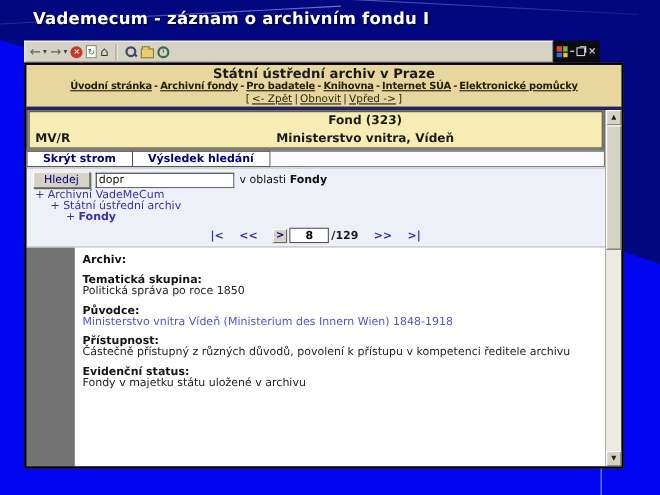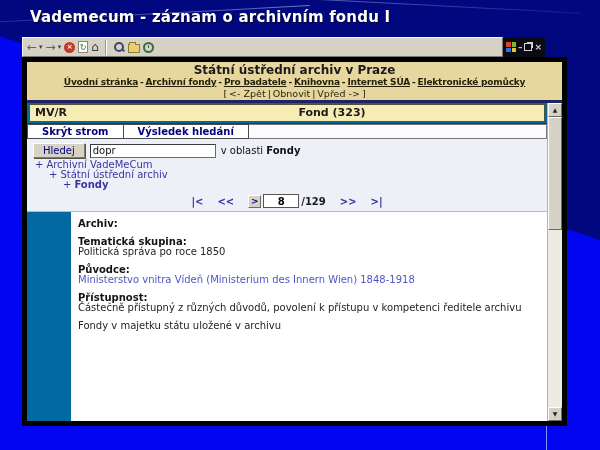--- a/index.html
+++ b/index.html
@@ -49,31 +49,31 @@
   .brand-strip{width:42px;background:#0b0b14;display:flex;align-items:center;
                justify-content:space-between;padding:0 3px;box-sizing:border-box;}
   .flag{width:10px;height:10px;display:grid;grid-template-columns:1fr 1fr;
         grid-template-rows:1fr 1fr;gap:1px;}
   .flag span{display:block;}
   .fl-r{background:#e04328;} .fl-g{background:#7cba28;}
   .fl-b{background:#2a6fe0;} .fl-y{background:#e8c52a;}
   .wbtn{color:#d2d2d2;font-size:9px;line-height:9px;font-weight:bold;}
   .wbtn-restore{width:6px;height:6px;border:1px solid #d2d2d2;box-shadow:2px -2px 0 -1px #d2d2d2;}
 
-  .page{flex:1;background:#0369a1;border:5px solid #000000;box-sizing:border-box;
+  .page{flex:1;background:#737373;border:2px solid #000000;box-sizing:border-box;
         display:flex;flex-direction:column;overflow:hidden;justify-content:flex-end;}
 
   
   .site-header{background:#e7d79f;text-align:center;padding:2px 2px 1px;flex:none;}
   .sh-title{font-size:12px;font-weight:bold;color:#1b1b1b;line-height:13px;}
   .sh-links{font-size:9px;font-weight:bold;line-height:11px;color:#221f08;letter-spacing:-.2px;}
   .sh-links a{color:#221f08;text-decoration:underline;}
   .sh-sep{margin:0 2px;}
   .sh-hist{font-size:9.5px;line-height:11px;color:#221f08;}
-  .sh-hist a{color:#221f08;}
+  .sh-hist a{color:#221f08;text-decoration:underline;}
   .sh-hist span{margin:0 2px;}
   .navy-bar{height:3px;background:#1e2366;flex:none;}
 
   .content-row{flex:1;display:flex;overflow:hidden;}
   .main-col{flex:1;display:flex;flex-direction:column;overflow:hidden;}
 
   
   .fond-box{margin:1px 2px;border:1px solid #55503a;background:#f7edb4;
             display:flex;padding:1px 5px 2px;font-weight:bold;color:#1b1b1b;flex:none;}
   .fond-code{width:90px;font-size:11px;align-self:flex-end;}
@@ -186,20 +186,21 @@
       </div>
       <div class="navy-bar"></div>
 
       <div class="content-row">
         <div class="main-col">
 
           <div class="fond-box">
             <div class="fond-code">MV/R</div>
             <div class="fond-mid">
               <div class="fond-type">Fond (323)</div>
+              <div class="fond-name">Ministerstvo vnitra, Vídeň</div>
             </div>
           </div>
 
           <div class="tab-row">
             <div class="tab">Skrýt strom</div>
             <div class="tab">Výsledek hledání</div>
             <div class="tab-rest"></div>
           </div>
 
           <div class="panel">
@@ -238,20 +239,21 @@
             </div>
             <div class="sec">
               <div class="sec-label">Původce:</div>
               <a class="rec-link">Ministerstvo vnitra Vídeň (Ministerium des Innern Wien) 1848-1918</a>
             </div>
             <div class="sec">
               <div class="sec-label">Přístupnost:</div>
               <div class="sec-line">Částečně přístupný z různých důvodů, povolení k přístupu v kompetenci ředitele archivu</div>
             </div>
             <div class="sec">
+              <div class="sec-label">Evidenční status:</div>
               <div class="sec-line">Fondy v majetku státu uložené v archivu</div>
             </div>
           </div>
 
         </div>
 
         <div class="scrollbar">
           <div class="sb-btn">▲</div>
           <div class="sb-track">
             <div class="sb-thumb"></div>

